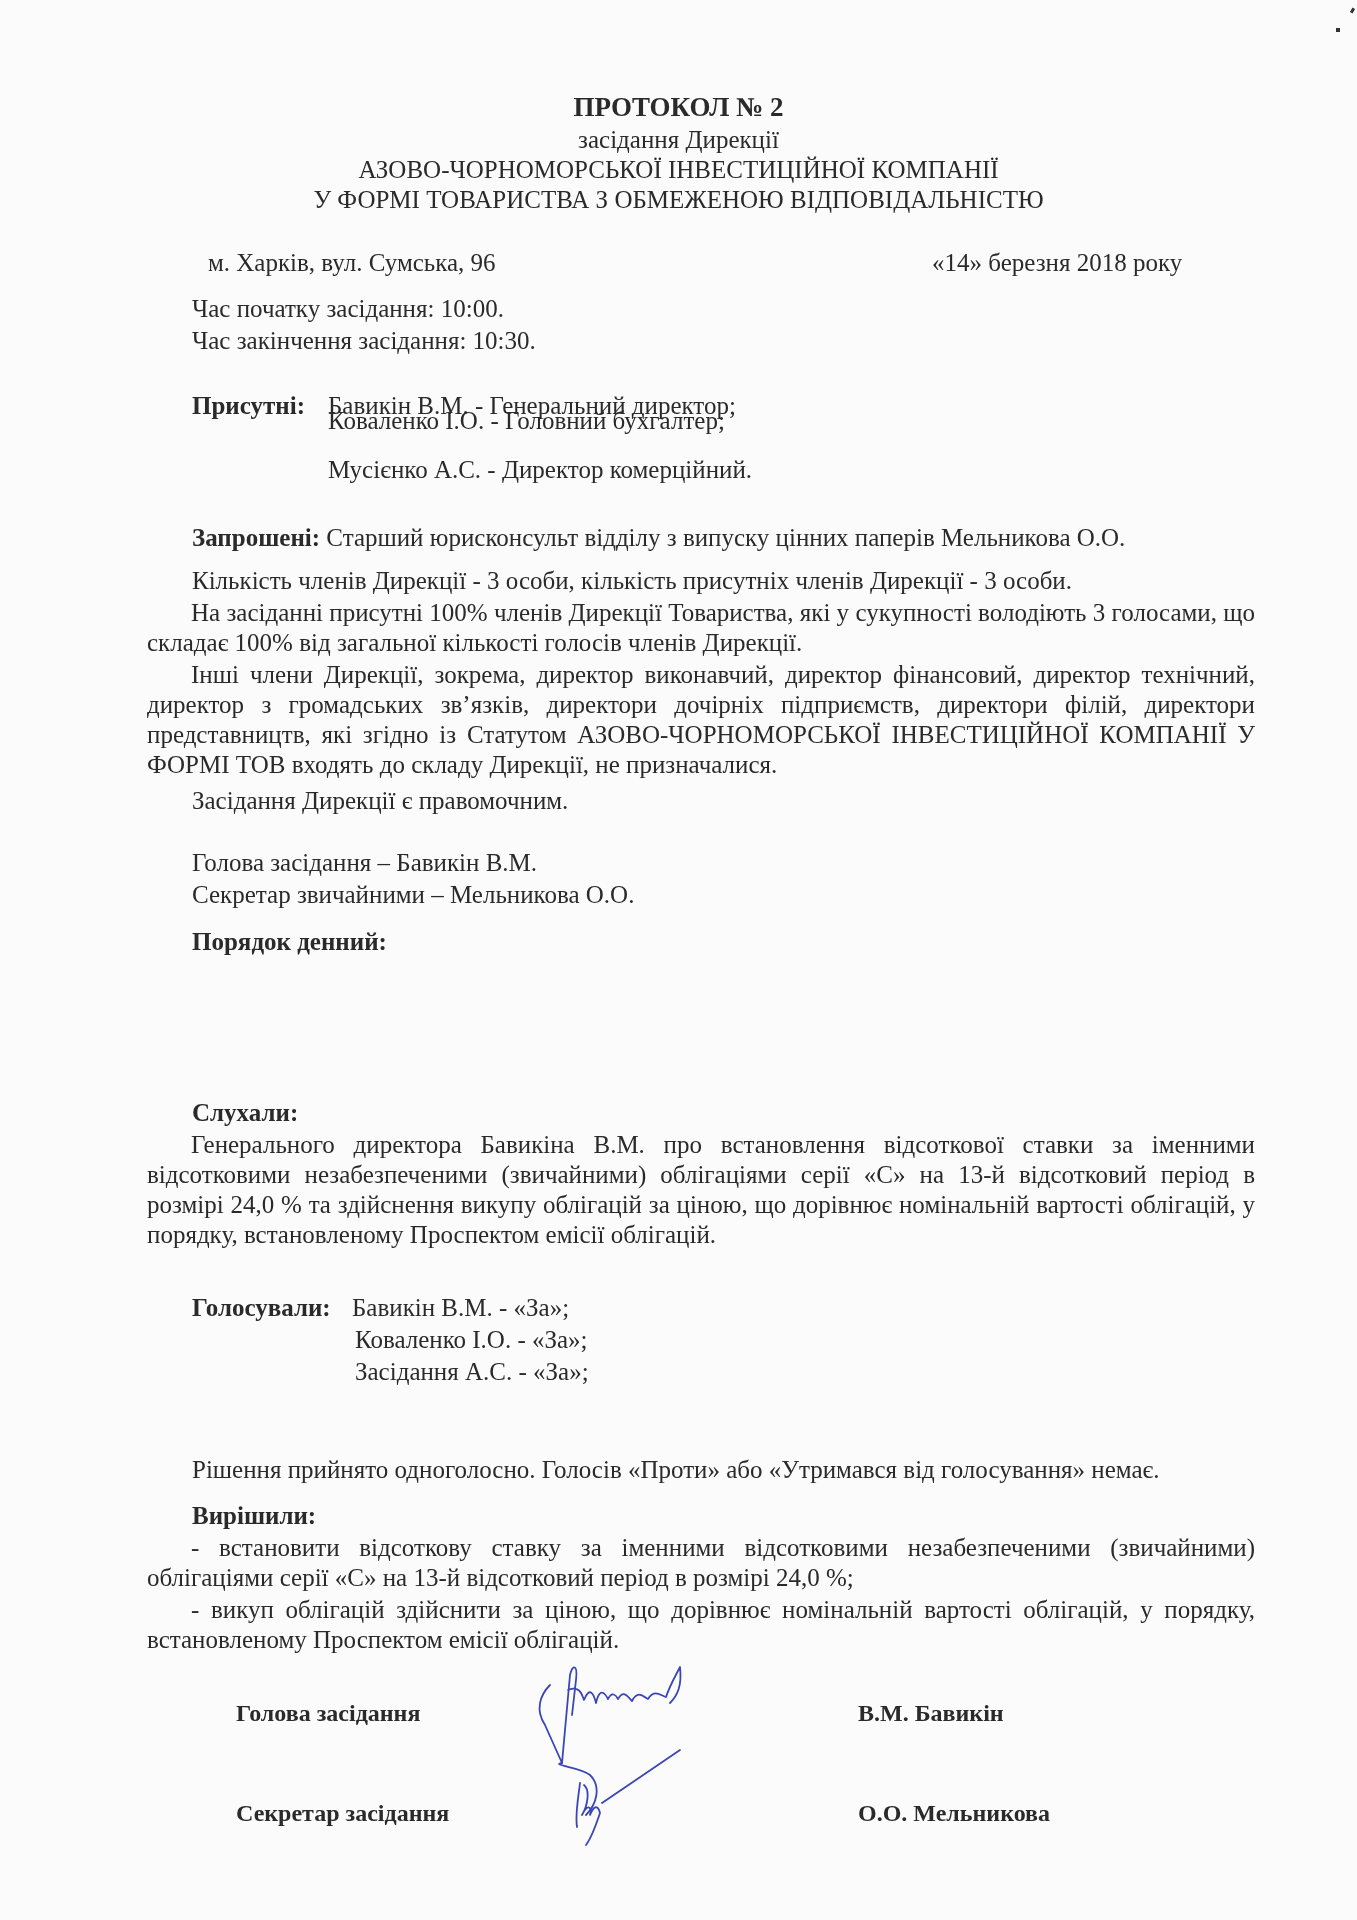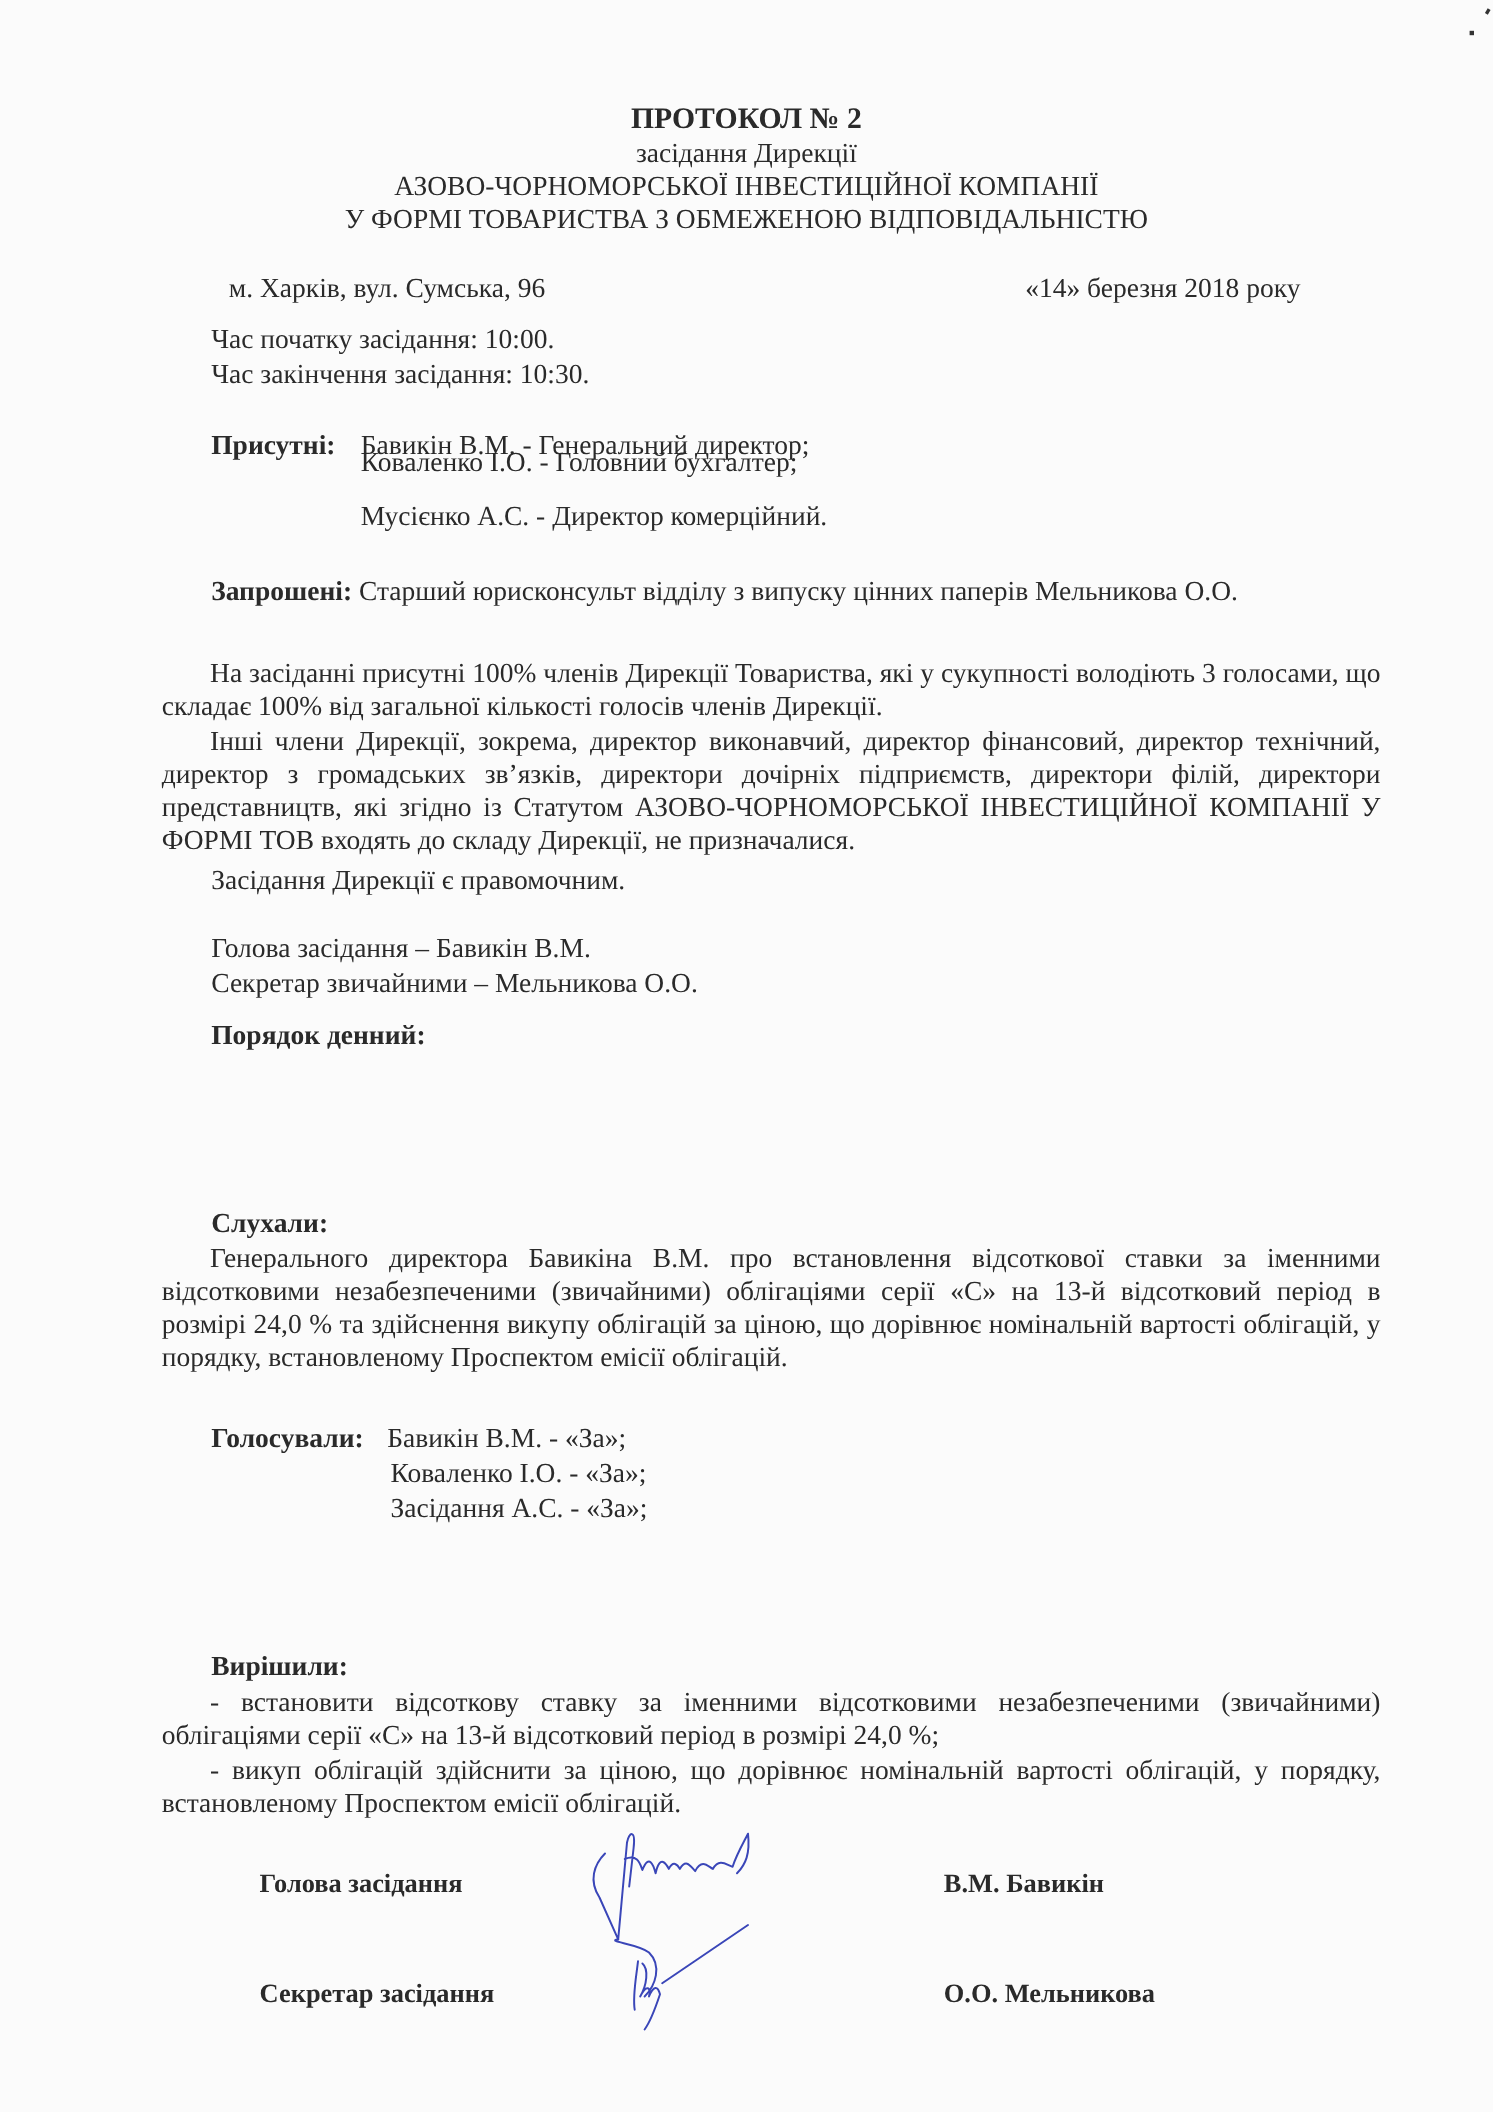--- a/index.html
+++ b/index.html
@@ -45,36 +45,38 @@
   <div class="abs t bold" style="left:192px; top:391px;">Присутні:</div>
   <div class="abs t" style="left:328px; top:391px;">Бавикін В.М. - Генеральний директор;</div>
   <div class="abs t" style="left:328px; top:406px;">Коваленко І.О. - Головний бухгалтер;</div>
   <div class="abs t" style="left:192px; top:523px;">
     <span class="bold">Запрошені:</span>
     <span>Старший юрисконсульт відділу з випуску цінних паперів Мельникова О.О.</span>
   </div>
 
   <div class="abs t" style="left:328px; top:455px;">Мусієнко А.С. - Директор комерційний.</div>
 
+  <div class="abs t" style="left:192px; top:566px;">Кількість членів Дирекції - 3 особи, кількість присутніх членів Дирекції - 3 особи.</div>
   <div class="just indent" style="top:598px;">На засіданні присутні 100% членів Дирекції Товариства, які у сукупності володіють 3 голосами, що складає 100% від загальної кількості голосів членів Дирекції.</div>
   <div class="just indent" style="top:660px;">Інші члени Дирекції, зокрема, директор виконавчий, директор фінансовий, директор технічний, директор з громадських зв’язків, директори дочірніх підприємств, директори філій, директори представництв, які згідно із Статутом АЗОВО-ЧОРНОМОРСЬКОЇ ІНВЕСТИЦІЙНОЇ КОМПАНІЇ У ФОРМІ ТОВ входять до складу Дирекції, не призначалися.</div>
   <div class="abs t" style="left:192px; top:786px;">Засідання Дирекції є правомочним.</div>
 
   <div class="abs t" style="left:192px; top:848px;">Голова засідання – Бавикін В.М.</div>
   <div class="abs t" style="left:192px; top:880px;">Секретар звичайними – Мельникова О.О.</div>
 
   <div class="abs t bold" style="left:192px; top:927px;">Порядок денний:</div>
 
   <div class="abs t bold" style="left:192px; top:1098px;">Слухали:</div>
   <div class="just indent" style="top:1130px;">Генерального директора Бавикіна В.М. про встановлення відсоткової ставки за іменними відсотковими незабезпеченими (звичайними) облігаціями серії «С» на 13-й відсотковий період в розмірі 24,0 % та здійснення викупу облігацій за ціною, що дорівнює номінальній вартості облігацій, у порядку, встановленому Проспектом емісії облігацій.</div>
 
   <div class="abs t bold" style="left:192px; top:1293px;">Голосували:</div>
   <div class="abs t" style="left:352px; top:1293px;">Бавикін В.М. - «За»;</div>
   <div class="abs t" style="left:355px; top:1325px;">Коваленко І.О. - «За»;</div>
   <div class="abs t" style="left:355px; top:1357px;">Засідання А.С. - «За»;</div>
+  <div class="abs t" style="left:192px; top:1455px;">Рішення прийнято одноголосно. Голосів «Проти» або «Утримався від голосування» немає.</div>
 
   <div class="abs t bold" style="left:192px; top:1501px;">Вирішили:</div>
   <div class="just indent" style="top:1533px;">- встановити відсоткову ставку за іменними відсотковими незабезпеченими (звичайними) облігаціями серії «С» на 13-й відсотковий період в розмірі 24,0 %;</div>
   <div class="just indent" style="top:1595px;">- викуп облігацій здійснити за ціною, що дорівнює номінальній вартості облігацій, у порядку, встановленому Проспектом емісії облігацій.</div>
 
   <div class="abs sig-label" style="left:236px; top:1700px;">Голова засідання</div>
   <div class="abs sig-label" style="left:858px; top:1700px;">В.М. Бавикін</div>
   <div class="abs sig-label" style="left:236px; top:1800px;">Секретар засідання</div>
   <div class="abs sig-label" style="left:858px; top:1800px;">О.О. Мельникова</div>
 

